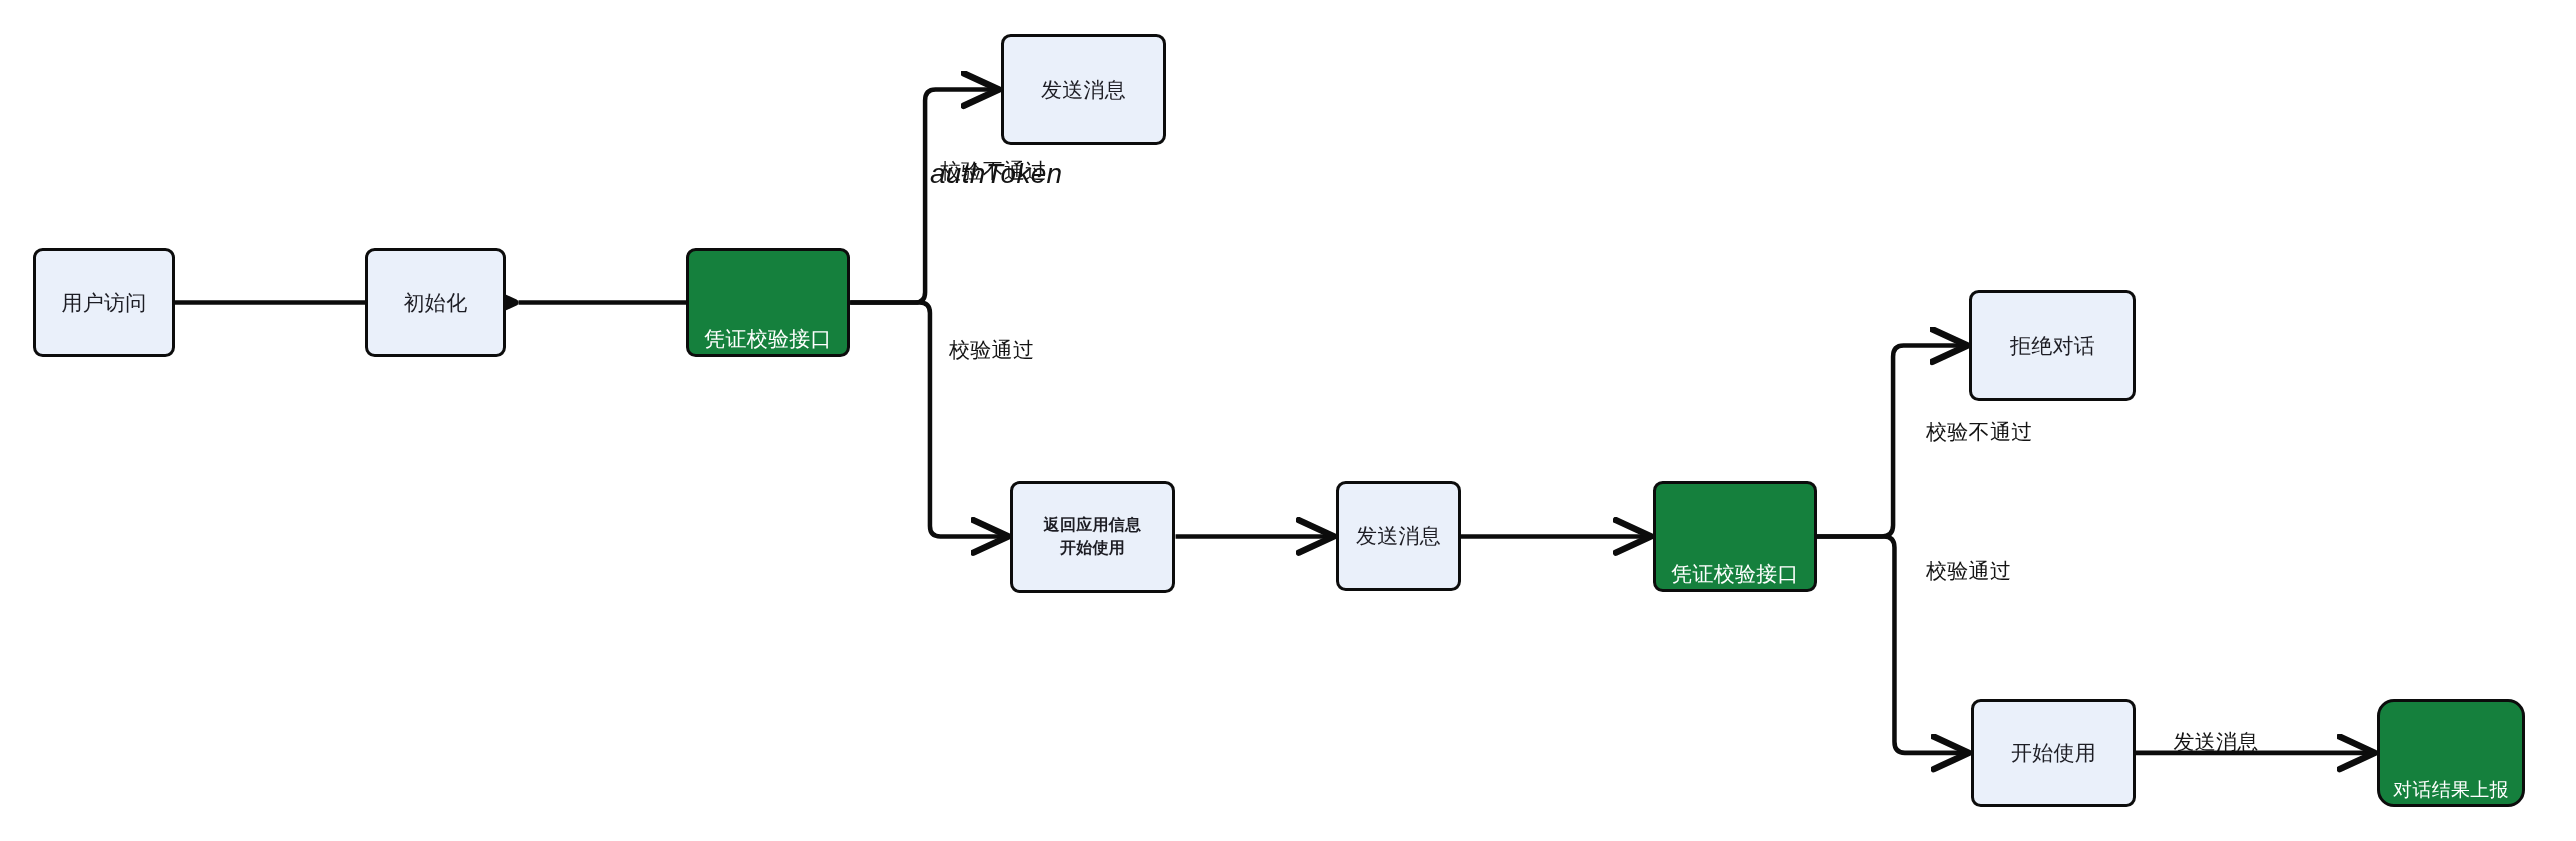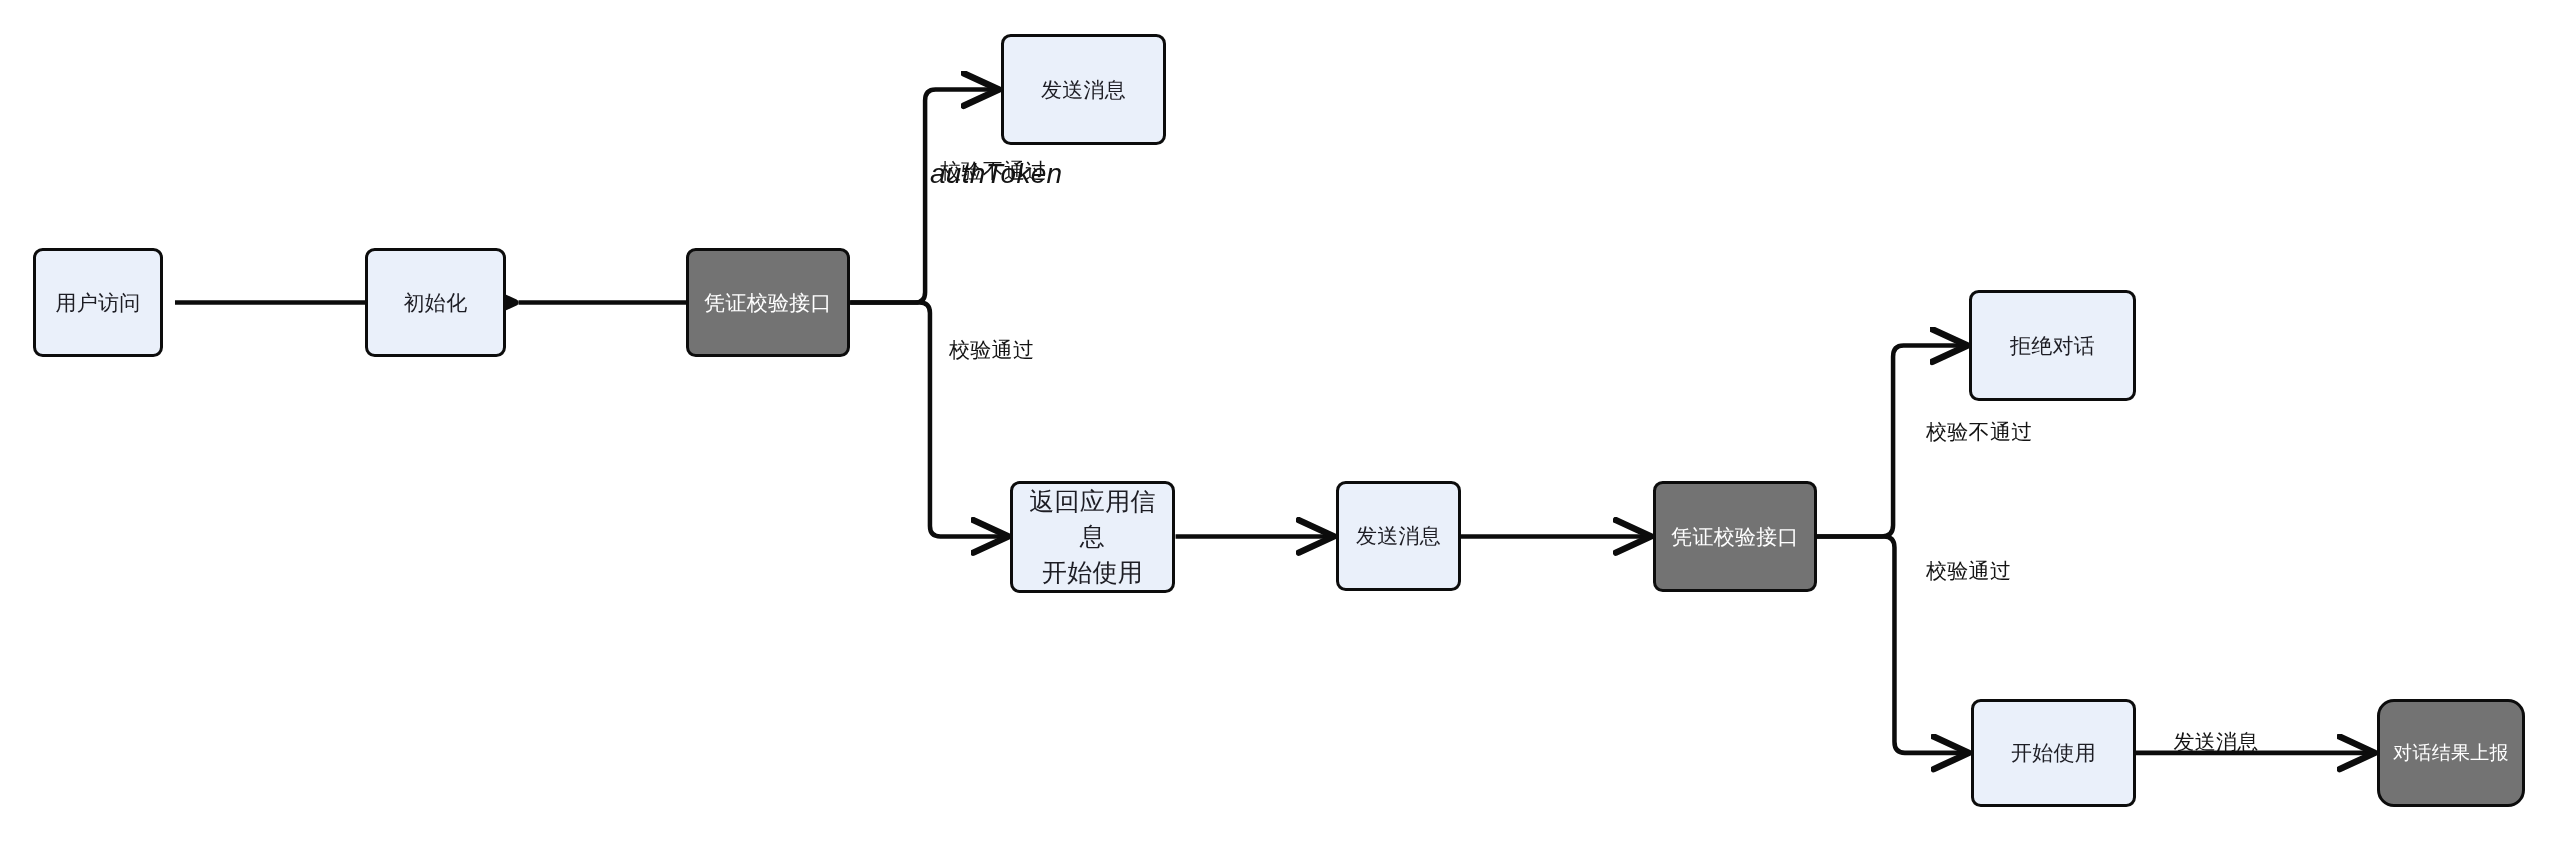--- a/index.html
+++ b/index.html
@@ -34,22 +34,23 @@
     text-align: center;
     line-height: 1.42;
     white-space: pre-line;
     letter-spacing: 0.3px;
   }
   .node.blue {
     background: #eaf0fa;
     color: #1d1d24;
   }
   .node.green {
-    background: #737373;
+    background: #15803d;
     color: #ffffff;
+    align-items: flex-end;
   }
   .node-label {
     display: block;
     width: 100%;
     padding: 0 5.6px;
     box-sizing: border-box;
   }
   .edge-label {
     position: absolute;
     color: #141414;
@@ -76,25 +77,25 @@
         <path d="M 1225 436 L 1325 436 Q 1340 436 1340 451 L 1340 758 Q 1340 773 1355 773 L 1452 773" marker-end="url(#arrowhead)"></path>
         <path d="M 1694 773 L 1921 773" marker-end="url(#arrowhead)"></path>
         <path d="M 2105 773 L 2378 773" marker-end="url(#arrowhead)"></path>
         <path d="M 2618 773 L 2712 773 Q 2728 773 2728 757 L 2728 514 Q 2728 498 2743 498 L 2834 498" marker-end="url(#arrowhead)"></path>
         <path d="M 2618 773 L 2715 773 Q 2730 773 2730 789 L 2730 1069 Q 2730 1085 2745 1085 L 2836 1085" marker-end="url(#arrowhead)"></path>
         <path d="M 3078 1085 L 3421 1085" marker-end="url(#arrowhead)"></path>
       </g>
   </svg>
 
   <div id="nodes-layer">
-      <div class="node blue" style="left: 33px; top: 248px; width: 130px; height: 109px; font-size: 21px;"><span class="node-label">用户访问</span></div>
+      <div class="node blue" style="left: 33px; top: 248px; width: 142px; height: 109px; font-size: 21px;"><span class="node-label">用户访问</span></div>
       <div class="node blue" style="left: 365px; top: 248px; width: 141px; height: 109px; font-size: 21px;"><span class="node-label">初始化</span></div>
       <div class="node green" style="left: 686px; top: 248px; width: 164px; height: 109px; font-size: 21px;"><span class="node-label">凭证校验接口</span></div>
       <div class="node blue" style="left: 1001px; top: 34px; width: 165px; height: 111px; font-size: 21px;"><span class="node-label">发送消息</span></div>
-      <div class="node blue" style="left: 1010px; top: 481px; width: 165px; height: 112px; font-size: 25px;"><span class="node-label">返回应用信息
+      <div class="node blue" style="left: 1010px; top: 481px; width: 165px; height: 112px; font-size: 16px; font-weight: bold;"><span class="node-label">返回应用信息
 开始使用</span></div>
       <div class="node blue" style="left: 1336px; top: 481px; width: 125px; height: 110px; font-size: 21px;"><span class="node-label">发送消息</span></div>
       <div class="node green" style="left: 1653px; top: 481px; width: 164px; height: 111px; font-size: 21px;"><span class="node-label">凭证校验接口</span></div>
       <div class="node blue" style="left: 1969px; top: 290px; width: 167px; height: 111px; font-size: 21px; justify-content: center;"><span class="node-label">拒绝对话</span></div>
       <div class="node blue" style="left: 1971px; top: 699px; width: 165px; height: 108px; font-size: 21px;"><span class="node-label">开始使用</span></div>
       <div class="node green" style="left: 2377px; top: 699px; width: 148px; height: 108px; font-size: 19px; border-radius: 17px;"><span class="node-label">对话结果上报</span></div>
     </div>
   <div id="edge-labels-layer">
       <div class="edge-label" style="left: 930px; top: 157px; font-size: 28px; font-style: italic;">authToken</div>
       <div class="edge-label" style="left: 940px; top: 158px; font-size: 21px;">校验不通过</div>

